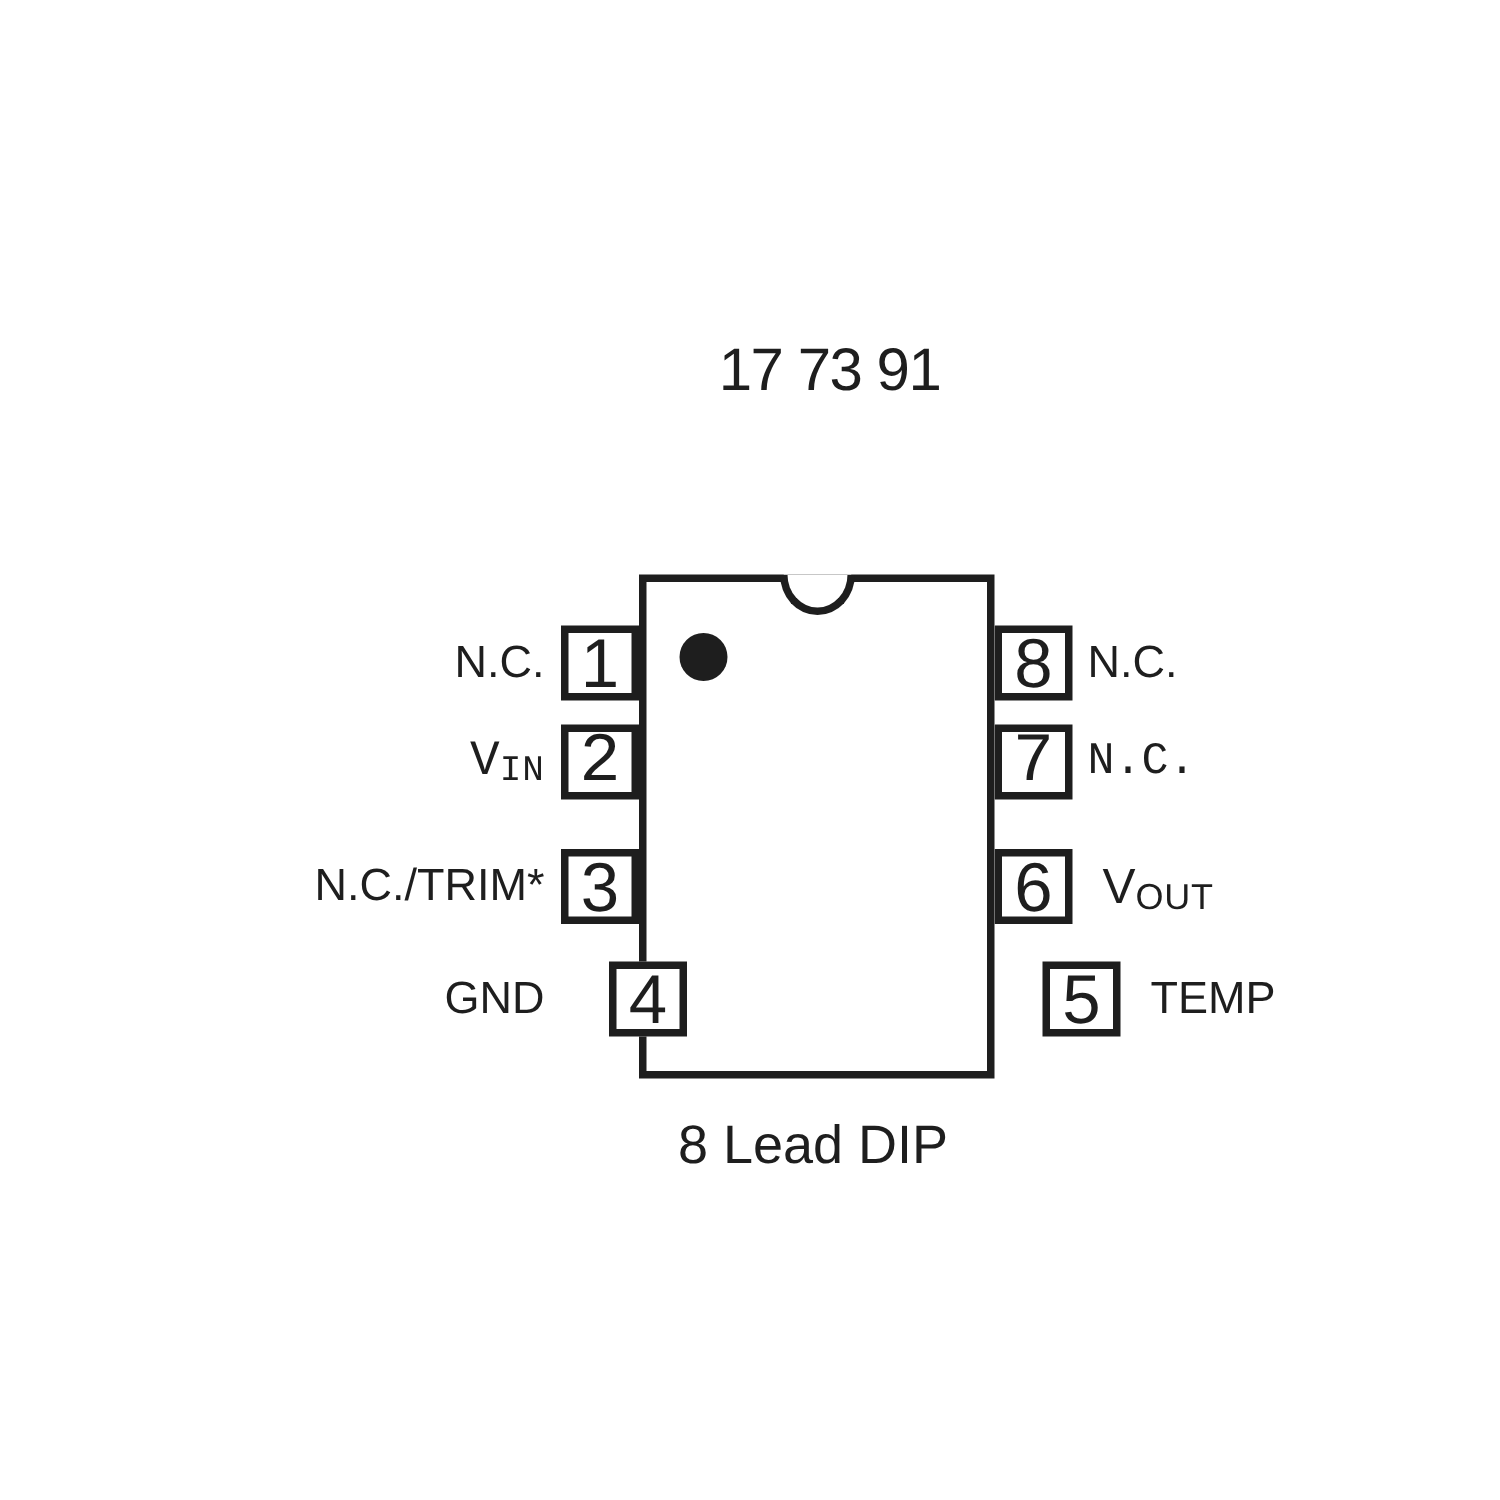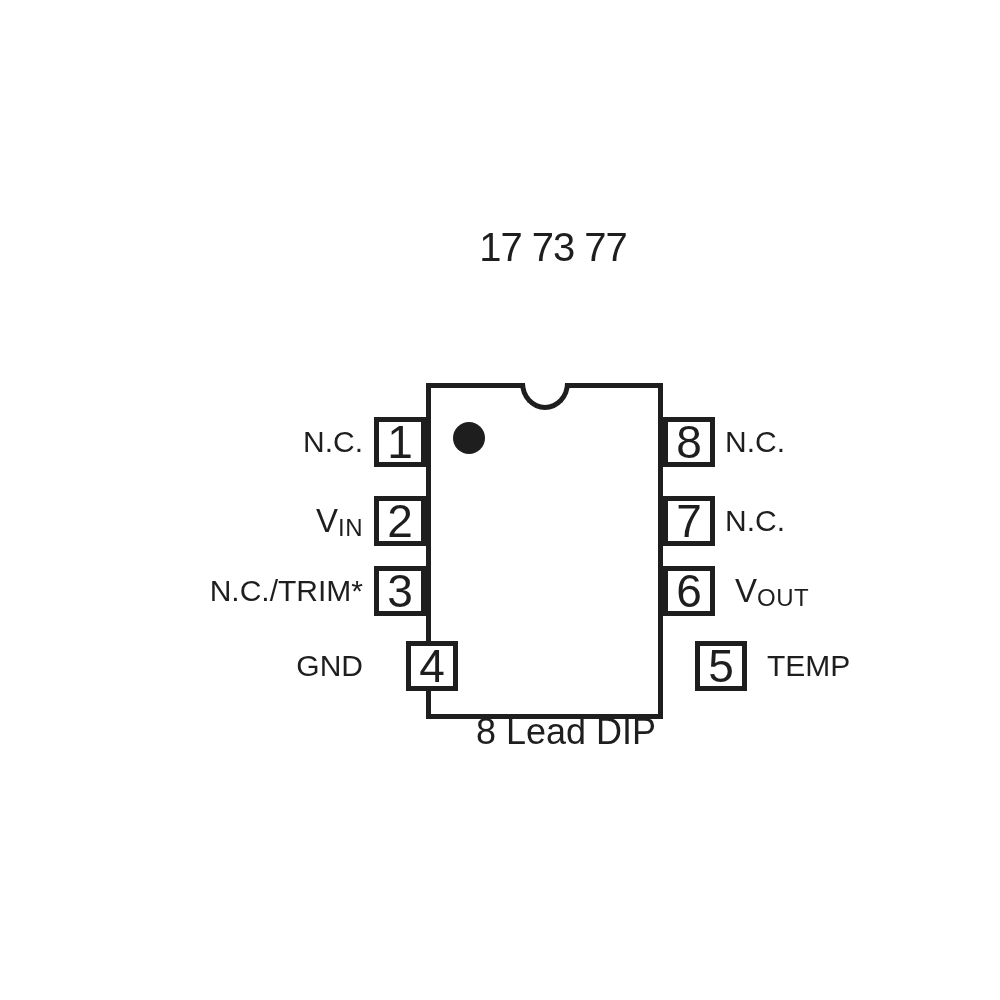--- a/index.html
+++ b/index.html
@@ -7,22 +7,22 @@
     position:relative; width:1000px; height:1000px;
     background:#ffffff; overflow:hidden;
     font-family:"Liberation Sans", sans-serif;
     color:#1e1e1e;
   }
   .title {
     position:absolute; top:225px; left:553px; transform:translateX(-50%);
     font-size:40px; letter-spacing:-1px; white-space:nowrap;
   }
   .caption {
-    position:absolute; top:711px; left:542px; transform:translateX(-50%);
-    font-size:36px; white-space:nowrap;margin-left:24px;
+    position:absolute; top:742px; left:542px; transform:translateX(-50%);
+    font-size:36px; white-space:nowrap;
   }
   .package {
     position:absolute; left:426px; top:383px; width:237px; height:336px;
     box-sizing:border-box; border:5px solid #1e1e1e; background:#ffffff;
   }
   .notch {
     position:absolute; top:-5px; left:50%; transform:translateX(-50%);
     width:50px; height:27px; box-sizing:border-box;
     border:5px solid #1e1e1e; border-top:none;
     border-radius:0 0 25px 25px / 0 0 27px 27px;
@@ -34,39 +34,39 @@
   }
   .pinbox {
     position:absolute; width:52px; height:50px; box-sizing:border-box;
     border:5px solid #1e1e1e; background:#ffffff;
     display:flex; align-items:center; justify-content:center;
     font-size:46px; line-height:1;
   }
   .pl { left:374px; }
   .pr { left:663px; }
   .r1 { top:417px; }
-  .r2 { top:496px; }
+  .r2 { top:483px;font-family:Liberation Mono, monospace; }
   .r3 { top:566px; }
   .r4 { top:641px;margin-left:32px; }
   .plabel {
     position:absolute; height:50px; line-height:50px;
     font-size:30px; white-space:nowrap;
   }
   .llabel { right:637px; text-align:right; }
   .rlabel { left:725px; }
   .rlabel.indent { left:735px; }
   .v .base { font-size:33px; }
   .sub { font-size:24px; position:relative; top:4px; letter-spacing:0.5px; }
 </style>
 </head>
 <body>
 
 <div class="canvas">
 
-  <div class="title">17 73 77</div>
+  <div class="title">17 73 91</div>
 
   <div class="package">
     <div class="notch"></div>
   </div>
   <div class="dot"></div>
 
   <div class="pinbox pl r1">1</div>
   <div class="pinbox pl r2">2</div>
   <div class="pinbox pl r3">3</div>
   <div class="pinbox pl r4">4</div>

